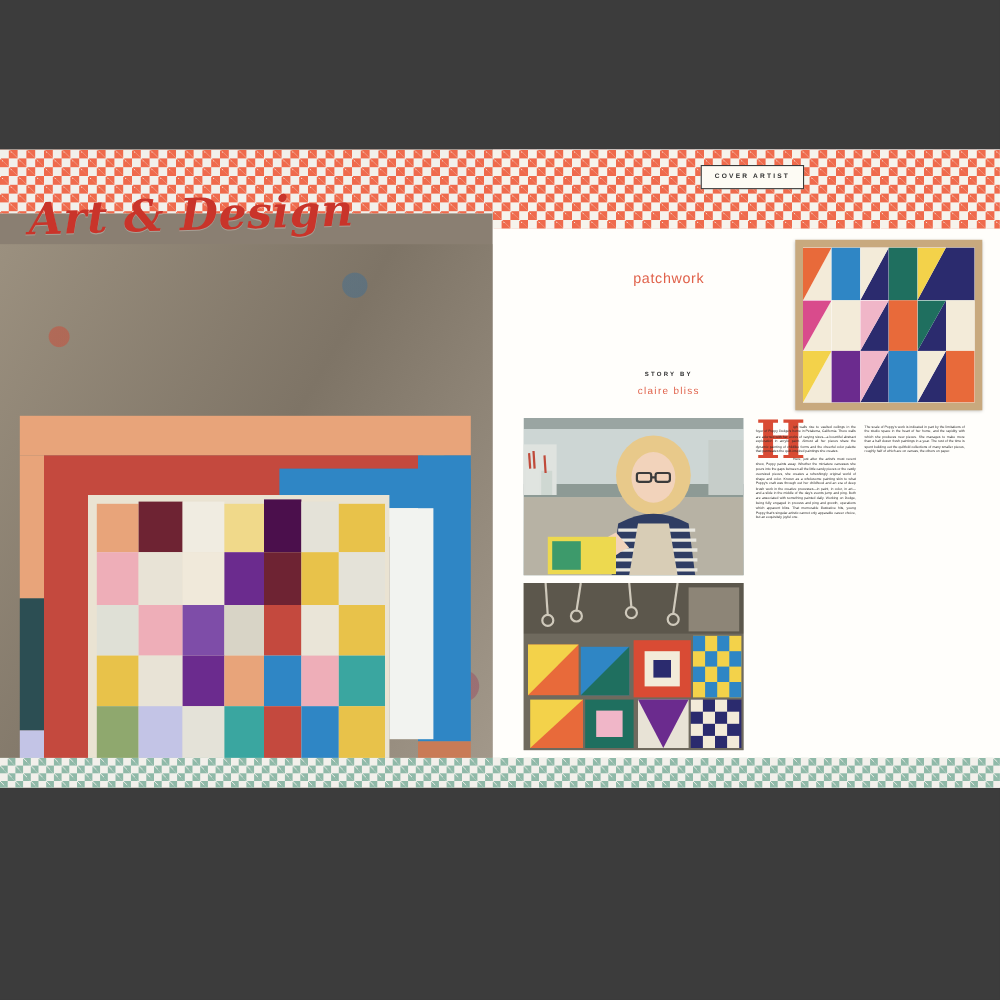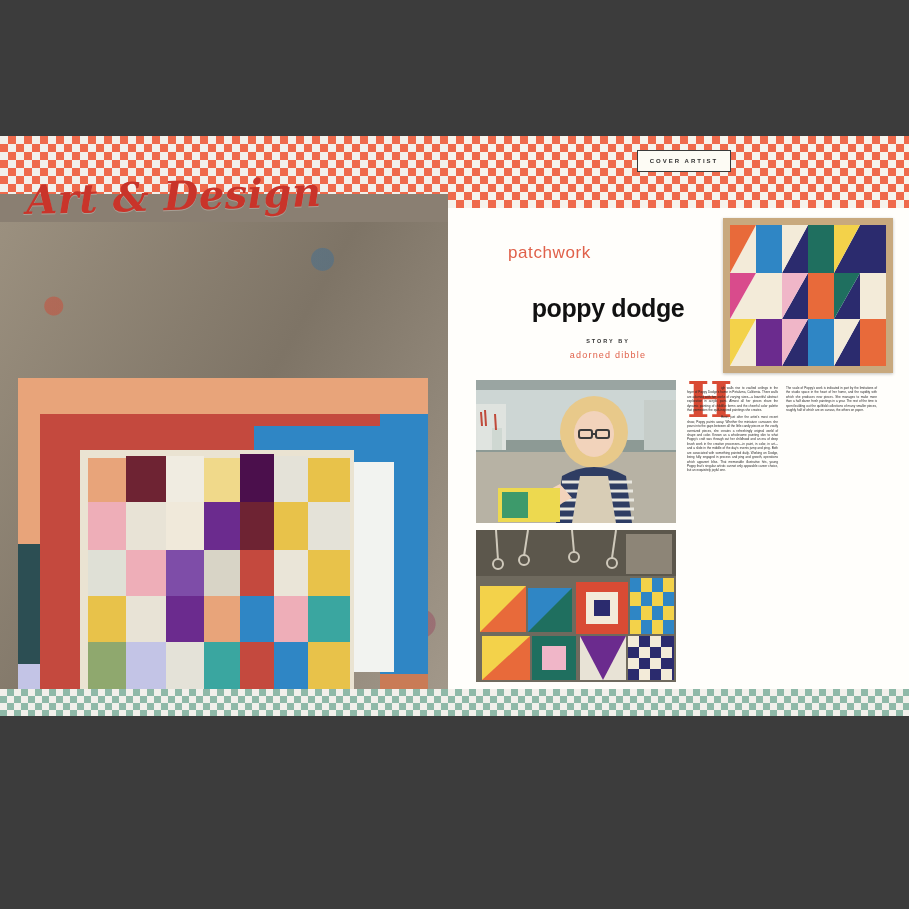--- a/index.html
+++ b/index.html
@@ -170,23 +170,23 @@
     width: 461px;
     height: 481px;
     background: #fffefb;
   }
 
   #kicker {
     position: absolute;
     left: 60px;
     top: 36px;
     width: 200px;
-    text-align: left;
+    text-align: center;
     color: #e0614a;
-    font-size: 17px;
+    font-size: 13px;
     line-height: 17px;
     letter-spacing: 0.6px;
   }
 
   #headline {
     position: absolute;
     left: 40px;
     top: 86px;
     width: 240px;
     text-align: center;
@@ -358,24 +358,23 @@
       <div id="right-checker-top"></div>
 
       <div id="cover-artist-tag">COVER ARTIST</div>
 
       <div id="right-content">
 
         <div id="kicker">
           <div>patchwork</div>
         </div>
 
-        <div id="headline">poppy dodge</div>
 
         <div id="story-by-label">STORY BY</div>
-        <div id="byline">adorned dibble</div>
+        <div id="byline">claire bliss</div>
 
         <div id="framed-art">
           <div id="framed-art-inner">
               <div class="tri-cell" style="left: 0px; top: 0px; width: 26px; height: 48px; background: rgb(243, 235, 217); clip-path: polygon(100% 0px, 100% 100%, 0px 100%);"></div>
               <div class="tri-cell" style="left: 0px; top: 0px; width: 26px; height: 48px; background: rgb(232, 106, 58); clip-path: polygon(0px 0px, 100% 0px, 0px 100%);"></div>
               <div class="tri-cell" style="left: 26px; top: 0px; width: 26px; height: 48px; background: rgb(47, 134, 197);"></div>
               <div class="tri-cell" style="left: 52px; top: 0px; width: 26px; height: 48px; background: rgb(43, 43, 110); clip-path: polygon(100% 0px, 100% 100%, 0px 100%);"></div>
               <div class="tri-cell" style="left: 52px; top: 0px; width: 26px; height: 48px; background: rgb(243, 235, 217); clip-path: polygon(0px 0px, 100% 0px, 0px 100%);"></div>
               <div class="tri-cell" style="left: 78px; top: 0px; width: 26px; height: 48px; background: rgb(31, 111, 95);"></div>
               <div class="tri-cell" style="left: 104px; top: 0px; width: 26px; height: 48px; background: rgb(43, 43, 110); clip-path: polygon(100% 0px, 100% 100%, 0px 100%);"></div>

